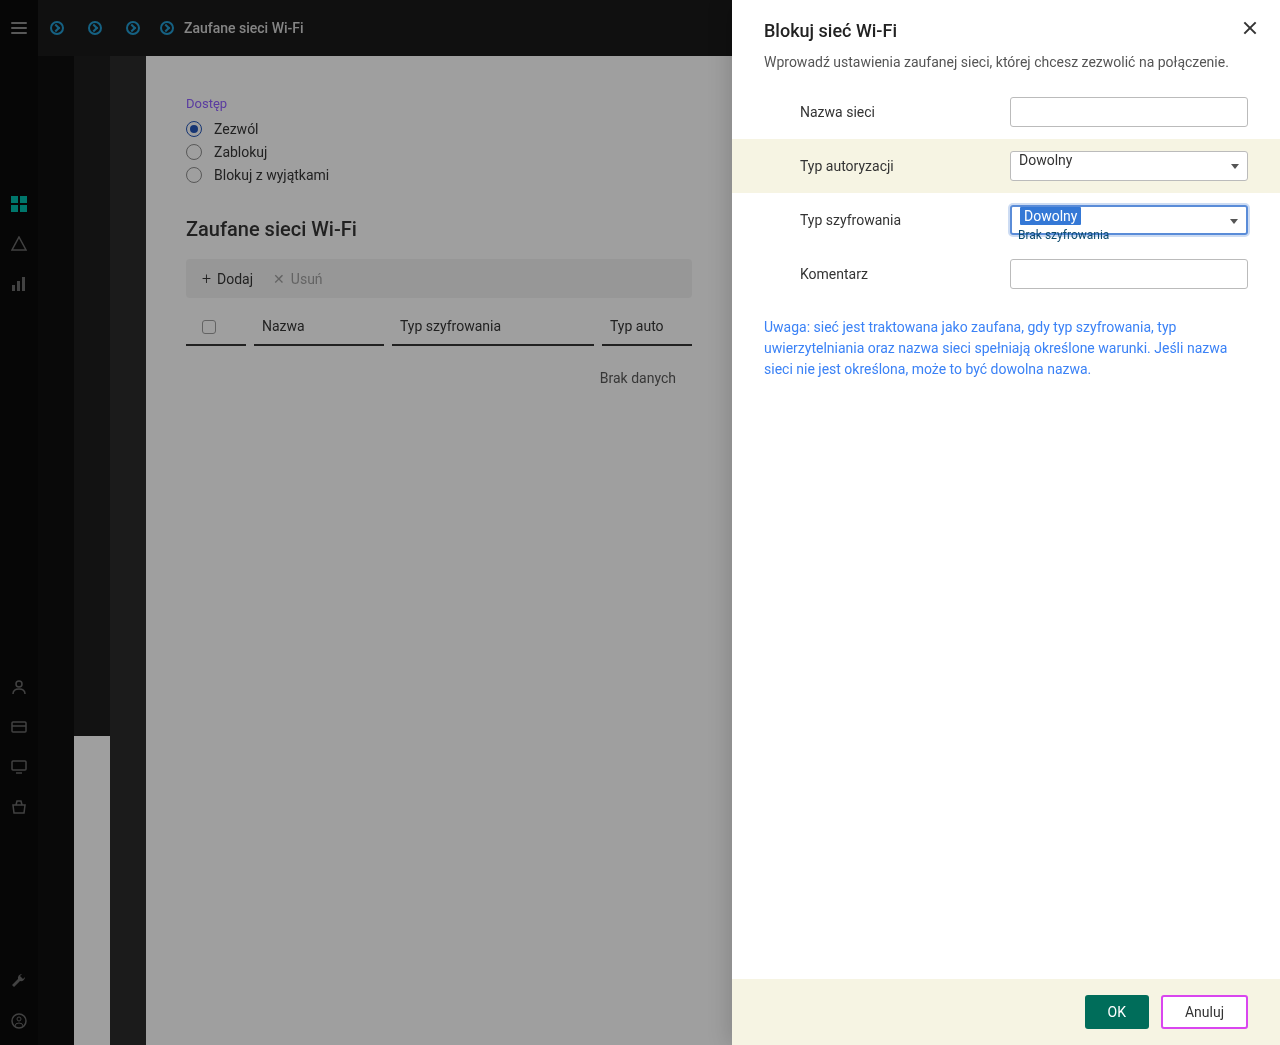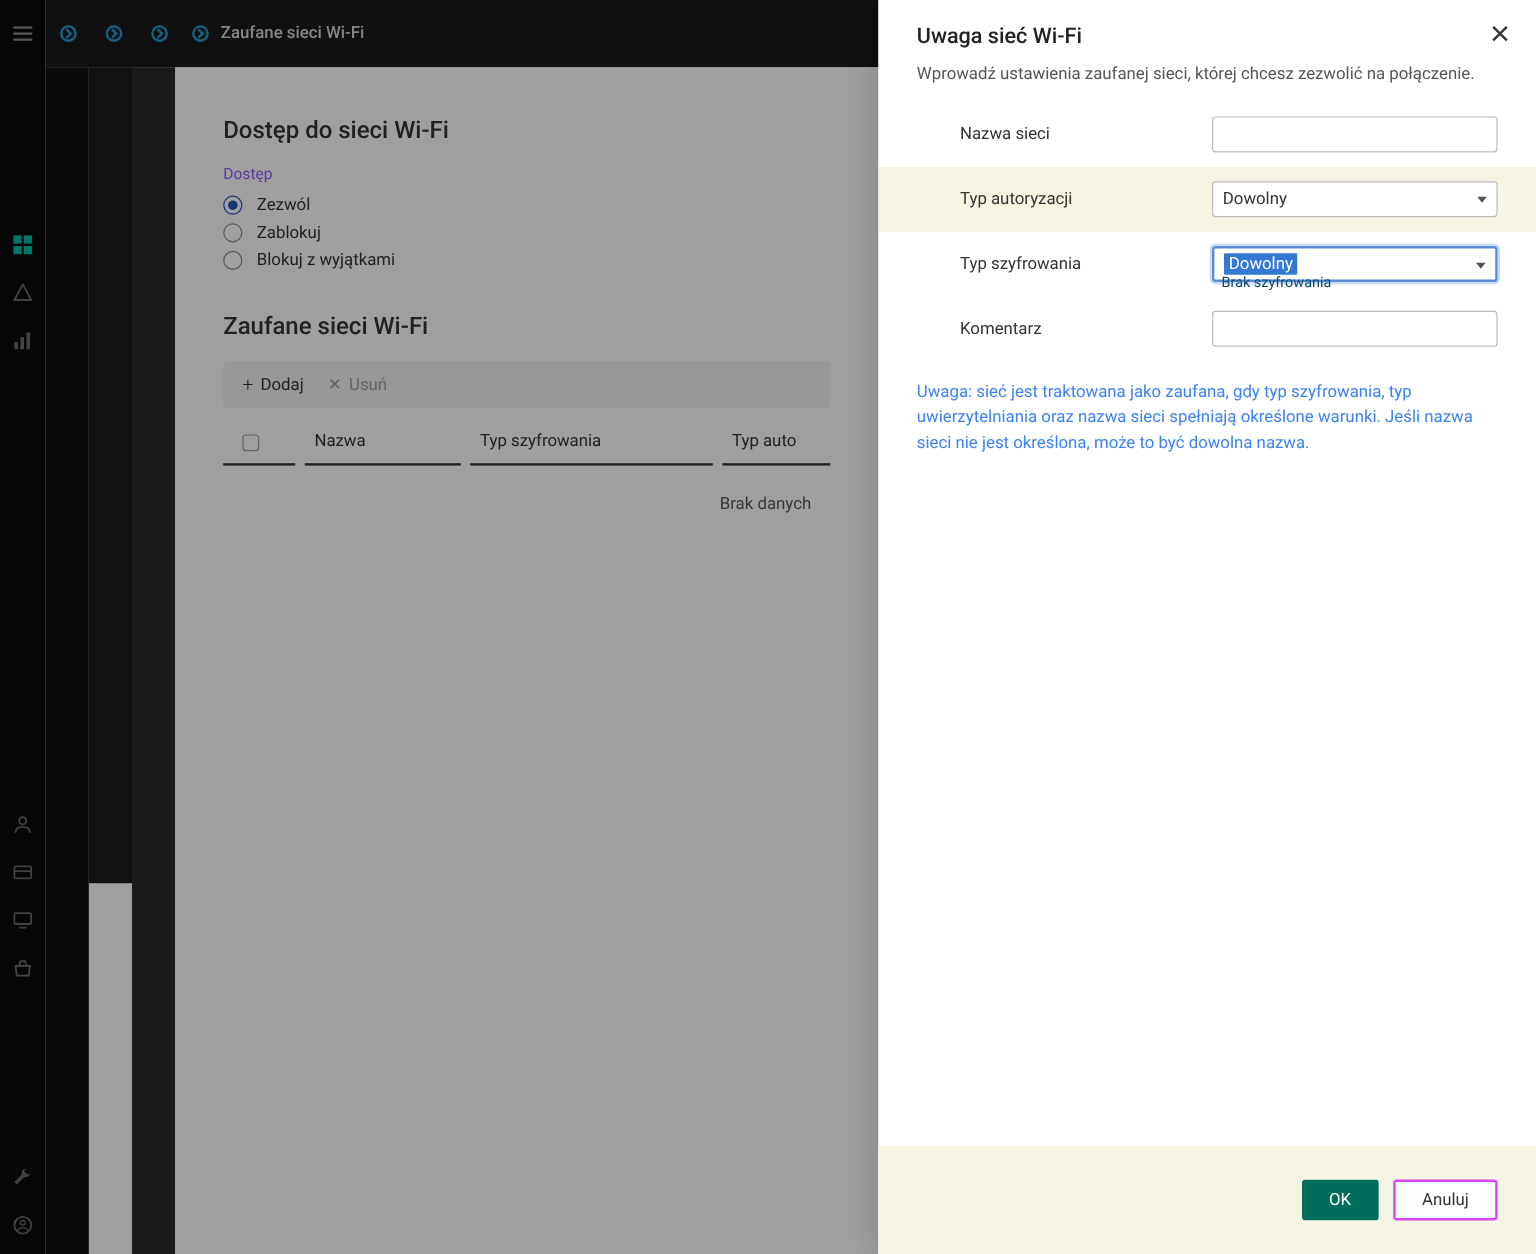--- a/index.html
+++ b/index.html
@@ -64,29 +64,29 @@
 
   .panel-body { flex: 1; overflow: auto; }
   .form-row { display: flex; align-items: center; padding: 12px 32px; }
   .form-row.highlight { background: #f6f4e3; }
   .form-row-label { width: 210px; font-size: 14px; color: #333; margin-left: 36px; }
   .form-row-control { flex: 1; }
 
   .text-input { width: 100%; height: 30px; border: 1px solid #bbb; border-radius: 3px; padding: 0 8px; font-size: 14px; }
 
   .select-wrap { position: relative; width: 100%; }
-  .select-box { width: 100%; height: 30px; border: 1px solid #bbb; border-radius: 3px; padding: 0 24px 0 8px; font-size: 14px; color: #333; display: flex; align-items: center; position: relative; background: #fff; }
+  .select-box { width: 100%; height: 30px; border: 1px solid #bbb; border-radius: 3px; padding: 0 24px 0 8px; font-size: 14px; color: #333; display: flex; align-items: flex-start; position: relative; background: #fff; }
   .select-box::after { content: ''; position: absolute; right: 8px; top: 12px; width: 0; height: 0; border-left: 4px solid transparent; border-right: 4px solid transparent; border-top: 5px solid #555; }
   .select-wrap.focused .select-box { border: 2px solid #5a8cd8; outline: 2px solid rgba(90,140,216,0.3); height: 30px; }
   .select-wrap.focused .select-value { background: #3478d6; color: #fff; padding: 1px 4px; border-radius: 1px; display: inline-block; }
   .select-dropdown-peek { position: absolute; left: 8px; top: 23px; font-size: 12px; color: #0c4a6e; pointer-events: none; }
 
   .panel-note { padding: 16px 32px; font-size: 14px; color: #3b82f6; line-height: 1.5; }
 
-  .panel-footer { background: #f6f4e3; padding: 28px 32px; display: flex; justify-content: flex-end; gap: 12px; }
+  .panel-footer { background: #f6f4e3; padding: 16px 32px; display: flex; justify-content: flex-end; gap: 12px; }
   .btn { padding: 7px 22px; border-radius: 3px; font-size: 14px; cursor: pointer; border: 1px solid transparent; }
   .btn-primary { background: #006d5a; color: #fff; }
   .btn-secondary { background: #fff; color: #333; border: 2px solid #d946ef; }
 </style>
 </head>
 <body>
 
 <div class="left-rail">
   <div class="hamburger">
     <div class="hamburger-icon">
@@ -154,21 +154,20 @@
     <div class="chevron-circle"></div>
     <span class="header-title">Zaufane sieci Wi-Fi</span>
   </div>
 </div>
 
 <div class="secondary-rail-1"></div>
 <div class="secondary-rail-2"></div>
 <div class="secondary-rail-3"></div>
 
 <div class="main-content">
-  <div class="section-title">Dostęp do sieci Wi-Fi</div>
   <div class="form-label">Dostęp</div>
   <div class="radio-row">
     <div class="radio-circle checked"></div>
     <span class="radio-label">Zezwól</span>
   </div>
   <div class="radio-row">
     <div class="radio-circle"></div>
     <span class="radio-label">Zablokuj</span>
   </div>
   <div class="radio-row">
@@ -195,21 +194,21 @@
     <div class="th-col">Typ szyfrowania</div>
     <div class="th-col" style="max-width:90px">Typ auto</div>
   </div>
   <div class="no-data">Brak danych</div>
 </div>
 
 <div class="dim-overlay"></div>
 
 <div class="side-panel">
   <div class="panel-header">
-    <div class="panel-title">Uwaga sieć Wi-Fi</div>
+    <div class="panel-title">Blokuj sieć Wi-Fi</div>
     <div class="panel-close"></div>
   </div>
   <div class="panel-desc">Wprowadź ustawienia zaufanej sieci, której chcesz zezwolić na połączenie.</div>
 
   <div class="panel-body">
     <div class="form-row">
       <div class="form-row-label">Nazwa sieci</div>
       <div class="form-row-control"><input class="text-input" type="text" style=""></div>
     </div>
     <div class="form-row highlight">

